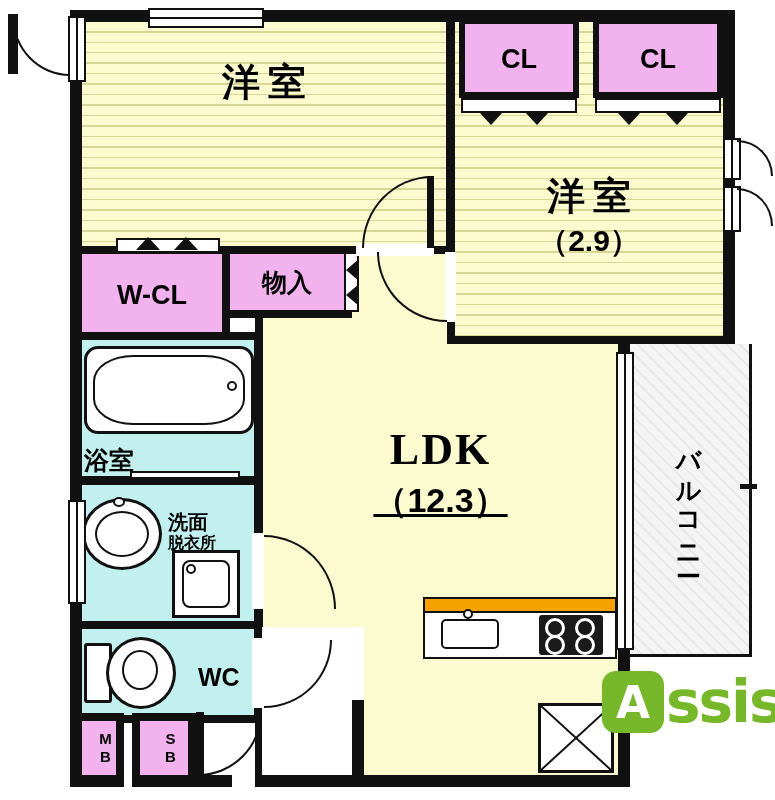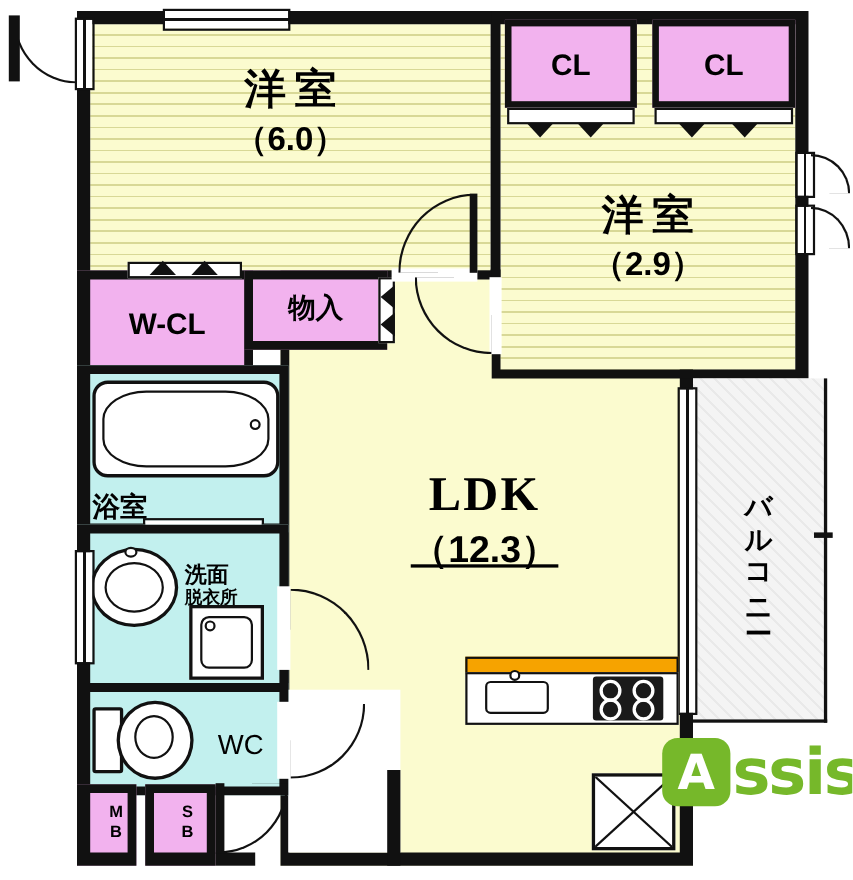--- a/index.html
+++ b/index.html
@@ -50,21 +50,20 @@
       <div class="name" style="letter-spacing:2px;text-indent:0;font-size:44px;font-family:Liberation Serif, serif;">LDK</div>
       <div class="area" style="font-size:34px;text-decoration:underline;">（12.3）</div>
     </div>
   </div>
 
   <div class="a" style="left:262px;top:627px;width:102px;height:148px;background:#fff;"></div>
 
   <div class="room stripes" style="left:70px;top:10px;width:384px;height:244px;border-width:12px 8px 8px 12px;">
     <div class="lbl" style="top:36px;">
       <div class="name">洋室</div>
-      <div class="area">（6.0）</div>
     </div>
   </div>
 
   <div class="room stripes" style="left:447px;top:10px;width:288px;height:334px;border-width:12px 12px 8px 8px;">
     <div class="lbl" style="top:150px;">
       <div class="name">洋室</div>
       <div class="area">（2.9）</div>
     </div>
   </div>
 
@@ -85,21 +84,21 @@
   </div>
 
   <div class="room pink" style="left:70px;top:246px;width:160px;height:94px;border-width:8px 8px 8px 12px;">
     <div class="lbl" style="top:24px;font-size:27px;">W-CL</div>
   </div>
   <div class="a" style="left:116px;top:238px;width:104px;height:15px;background:#fff;border:2px solid #111;overflow:visible;">
     <span class="tri-u" style="left:18px;"></span>
       <span class="tri-u" style="left:56px;"></span>
   </div>
 
-  <div class="room pink" style="left:222px;top:246px;width:130px;height:72px;border-width:8px;font-family:Liberation Mono, monospace;">
+  <div class="room pink" style="left:222px;top:246px;width:130px;height:72px;border-width:8px;">
     <div class="lbl" style="top:12px;font-size:25px;">物入</div>
   </div>
   <div class="a" style="left:344px;top:252px;width:15px;height:60px;background:#fff;border:2px solid #111;overflow:visible;">
     <span class="tri-l" style="top:5px;"></span>
       <span class="tri-l" style="top:30px;"></span>
   </div>
 
   <div class="room cyan" style="left:70px;top:332px;width:192px;height:152px;border-width:8px 8px 8px 12px;">
     <div class="a" style="left:2px;top:104px;font-size:25px;font-weight:bold;">浴室</div>
   </div>
@@ -117,21 +116,21 @@
   <div class="fix" style="left:82px;top:498px;width:74px;height:66px;border-radius:50%;">
     <div class="a" style="left:10px;top:10px;right:10px;bottom:10px;border:2px solid #111;border-radius:50%;"></div>
     <div class="a" style="left:28px;top:-4px;width:12px;height:10px;background:#fff;border:2px solid #111;border-radius:50%;"></div>
   </div>
   <div class="fix" style="left:172px;top:550px;width:62px;height:62px;">
     <div class="a" style="left:7px;top:7px;right:7px;bottom:7px;border:2px solid #111;border-radius:8px;"></div>
     <div class="a" style="left:11px;top:11px;width:10px;height:10px;border:2px solid #111;border-radius:50%;"></div>
   </div>
 
   <div class="room cyan" style="left:70px;top:621px;width:192px;height:102px;border-width:8px 8px 8px 12px;">
-    <div class="a" style="left:116px;top:34px;font-size:25px;font-weight:normal;">WC</div>
+    <div class="a" style="left:116px;top:34px;font-size:25px;font-weight:bold;">WC</div>
   </div>
   <div class="a" style="left:84px;top:636px;width:96px;height:70px;">
     <div class="fix" style="left:0;top:7px;width:22px;height:54px;border-radius:3px;"></div>
     <div class="fix" style="left:22px;top:1px;width:64px;height:66px;border-radius:50%;"></div>
     <div class="a" style="left:38px;top:14px;width:36px;height:40px;border:2px solid #111;border-radius:50%;"></div>
   </div>
 
   <div class="room pink" style="left:70px;top:713px;width:54px;height:74px;border-width:8px 8px 12px 12px;display:flex;align-items:center;justify-content:center;">
     <div class="vert" style="font-size:15px;font-weight:bold;letter-spacing:1px;">MB</div>
   </div>

